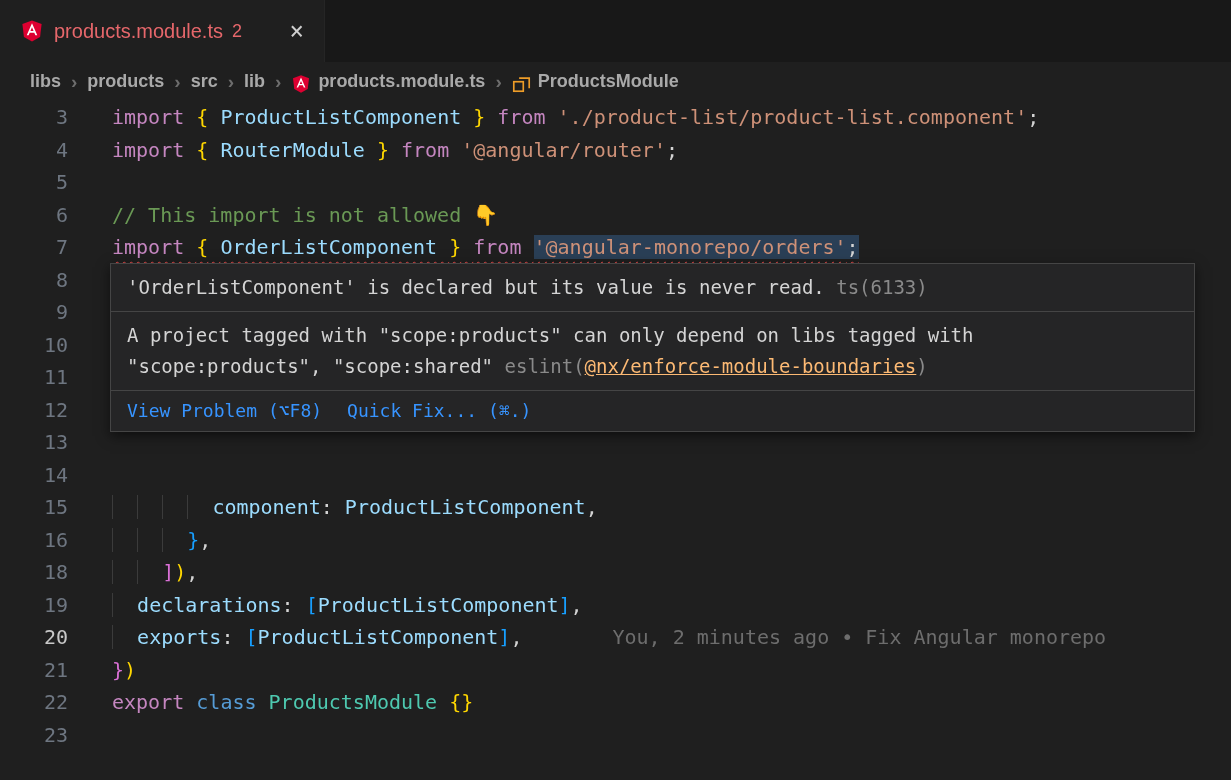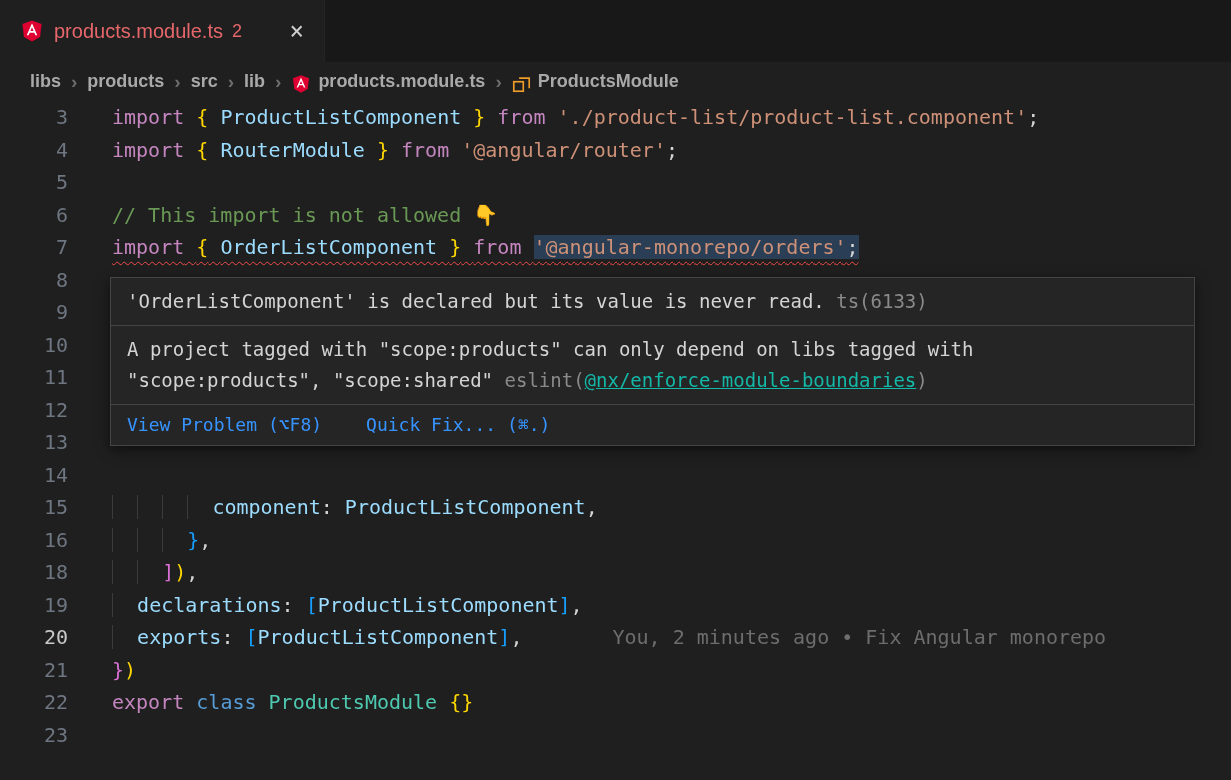--- a/index.html
+++ b/index.html
@@ -43,30 +43,30 @@
   .tk-emoji { color:#e2c08d; }
   .tk-guide { border-left:1px solid #3b3b3b; }
   .tk-hl { background:rgba(56,103,153,0.45); }
 
   .sq { text-decoration:underline; text-decoration-style:wavy; text-decoration-color:#f14c4c;
         text-decoration-thickness:1px; text-underline-offset:7px; text-decoration-skip-ink:none;text-align:right; }
 
   .blame { color:#6d6d6d; margin-left:90px; }
 
   
-  .popup { position:absolute; left:110px; top:176px; width:1085px; background:#252526;
+  .popup { position:absolute; left:110px; top:162px; width:1085px; background:#252526;
            border:1px solid #454545; box-shadow:0 4px 12px rgba(0,0,0,0.55); z-index:10;
            font-size:19px; }
   .pop-section { padding:8px 16px; line-height:31px; border-bottom:1px solid #454545; color:#d4d4d4; }
   .pp-msg { color:#d4d4d4; }
   .pp-dim { color:#8a8a8a; }
-  .pp-link { color:#14b8a6; text-decoration:underline; cursor:pointer; }
+  .pp-link { color:#fdba74; text-decoration:underline; cursor:pointer; }
   .pp-kw2 { color:#569cd6; }
   .pp-str { color:#ce9178; }
-  .pop-actions { padding:8px 16px; display:flex; gap:44px; font-size:18px; line-height:24px; }
+  .pop-actions { padding:8px 16px; display:flex; gap:25px; font-size:18px; line-height:24px; }
   .pop-action { color:#3794ff; cursor:pointer; }
 </style>
 </head>
 <body>
 
 <div class="tabbar">
   <div class="tab">
     <span class="tab-icon">
       <svg width="24" height="24" viewBox="0 0 250 250">
         <polygon points="125,15 25,52 41,188 125,235 209,188 225,52" fill="#dd0031"></polygon>

